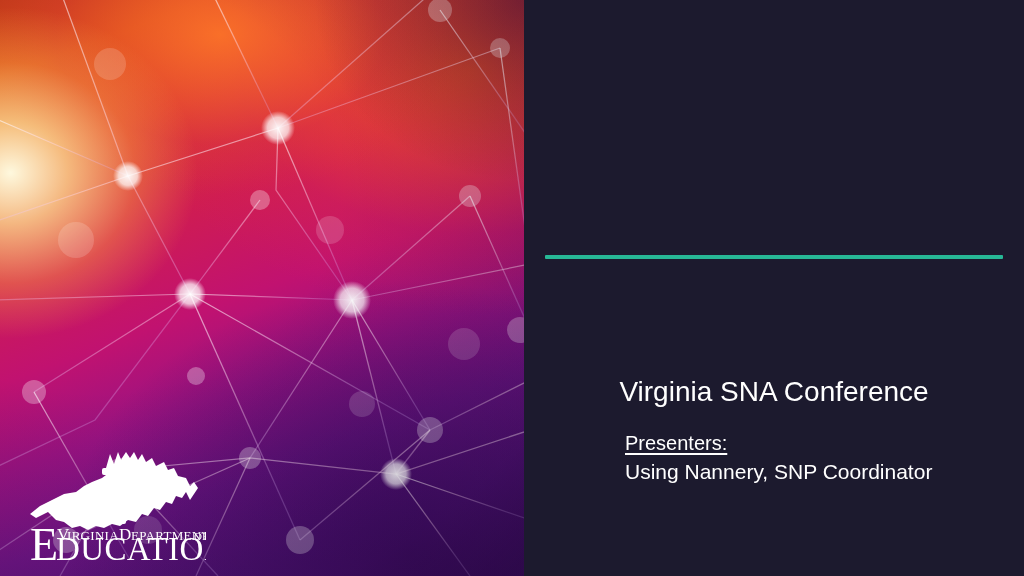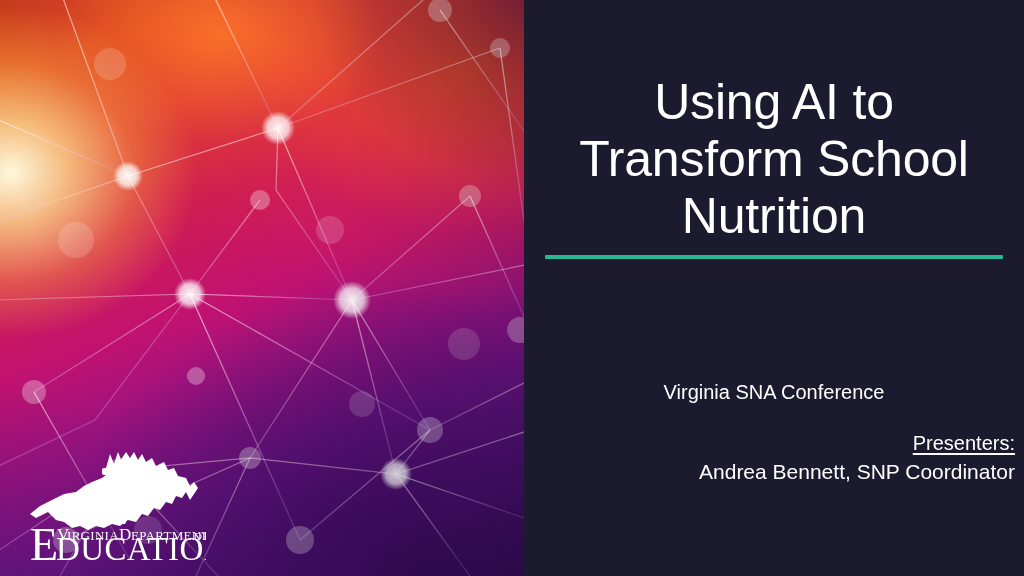--- a/index.html
+++ b/index.html
@@ -110,30 +110,30 @@
     font-weight: 400;
     white-space: pre-line;
   }
   .conference {
     position: absolute;
     left: 10px;
     top: 375px;
     width: 480px;
     text-align: center;
     color: #ffffff;
-    font-size: 20px;
+    font-size: 28px;
     line-height: 34px;
     font-weight: 400;
   }
   .presenters-block {
     position: absolute;
     left: 101px;
     top: 430px;
     width: 390px;
-    text-align: right;
+    text-align: left;
     color: #ffffff;
   }
   .presenters-label {
     display: inline-block;
     font-size: 20px;
     line-height: 26px;
     text-decoration: underline;
     text-underline-offset: 3px;
   }
   .presenter-row {
@@ -260,28 +260,25 @@
         <text x="101" y="92" font-size="17">D</text>
         <text x="113" y="92" font-size="13" letter-spacing="0.3">EPARTMENT</text>
         <text x="176" y="92" font-size="11">OF</text>
         <text x="38" y="112" font-size="33" letter-spacing="0.4">DUCATION</text>
       </g>
     </svg>
   </div>
 
   <div class="text-panel">
 
-    <div class="title">Using AI to
-Transform School
-Nutrition</div>
 
     <div class="divider"></div>
 
 
     <div class="conference">Virginia SNA Conference</div>
 
     <div class="presenters-block">
       <span class="presenters-label">Presenters:</span>
-      <div class="presenter-row">Andrea Bennett, SNP Coordinator</div>
+      <div class="presenter-row">Using Nannery, SNP Coordinator</div>
     </div>
 
   </div>
 </div>
 
 </body></html>

